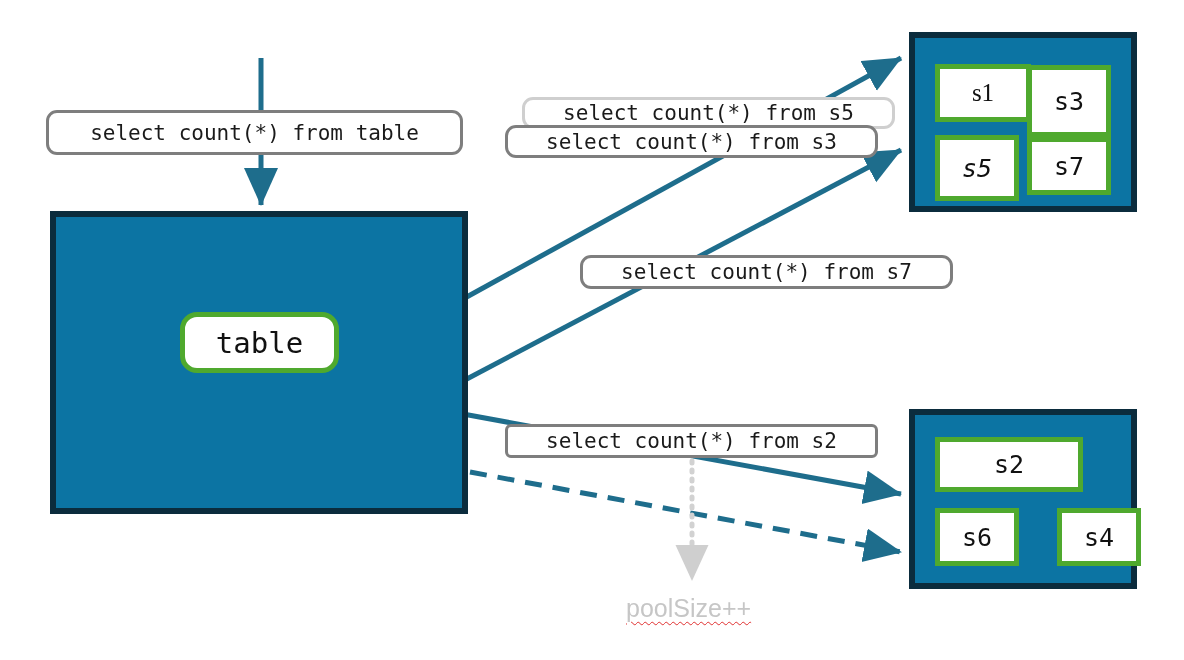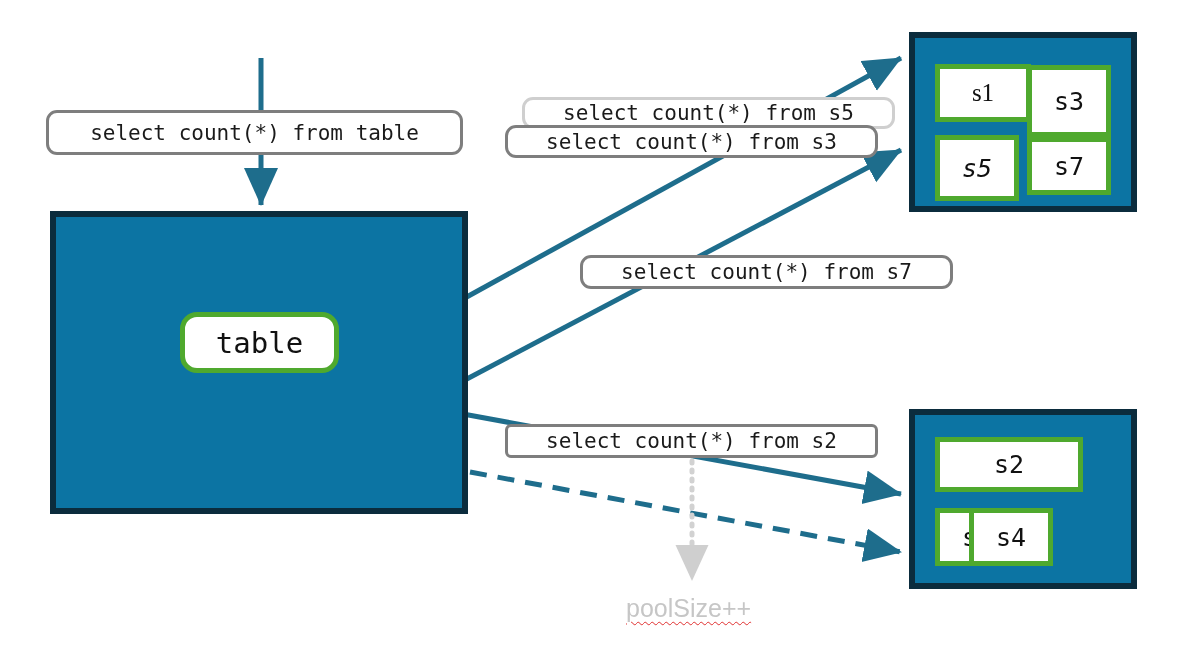--- a/index.html
+++ b/index.html
@@ -127,21 +127,21 @@
 
   <div class="cell shard" style="left:935px; top:64px; width:96px; height:58px;font-family:Liberation Serif, serif;">s1</div>
   <div class="cell shard" style="left:1027px; top:65px; width:84px; height:72px;">s3</div>
   <div class="cell shard" style="left:935px; top:135px; width:84px; height:66px;font-style:italic;">s5</div>
   <div class="cell shard" style="left:1027px; top:137px; width:84px; height:58px;">s7</div>
 
   <div class="container-box" style="left:909px; top:409px; width:228px; height:180px;"></div>
 
   <div class="cell shard" style="left:935px; top:437px; width:148px; height:55px;text-align:center;">s2</div>
   <div class="cell shard" style="left:935px; top:508px; width:84px; height:58px;">s6</div>
-  <div class="cell shard" style="left:969px; top:508px; width:84px; height:58px;">s4</div>
+  <div class="cell shard" style="left:1057px; top:508px; width:84px; height:58px;">s4</div>
 
   <div class="label-box" style="left:46px; top:110px; width:417px; height:45px;">select count(*) from table</div>
 
   <div class="label-box light-border" style="left:505px; top:97px; width:373px; height:32px;margin-left:17px;">select count(*) from s5</div>
 
   <div class="label-box" style="left:505px; top:125px; width:373px; height:33px;">select count(*) from s3</div>
 
   <div class="label-box" style="left:580px; top:255px; width:373px; height:34px;">select count(*) from s7</div>
 
   <div class="label-box" style="left:505px; top:424px; width:373px; height:34px;border-radius:6px;">select count(*) from s2</div>

